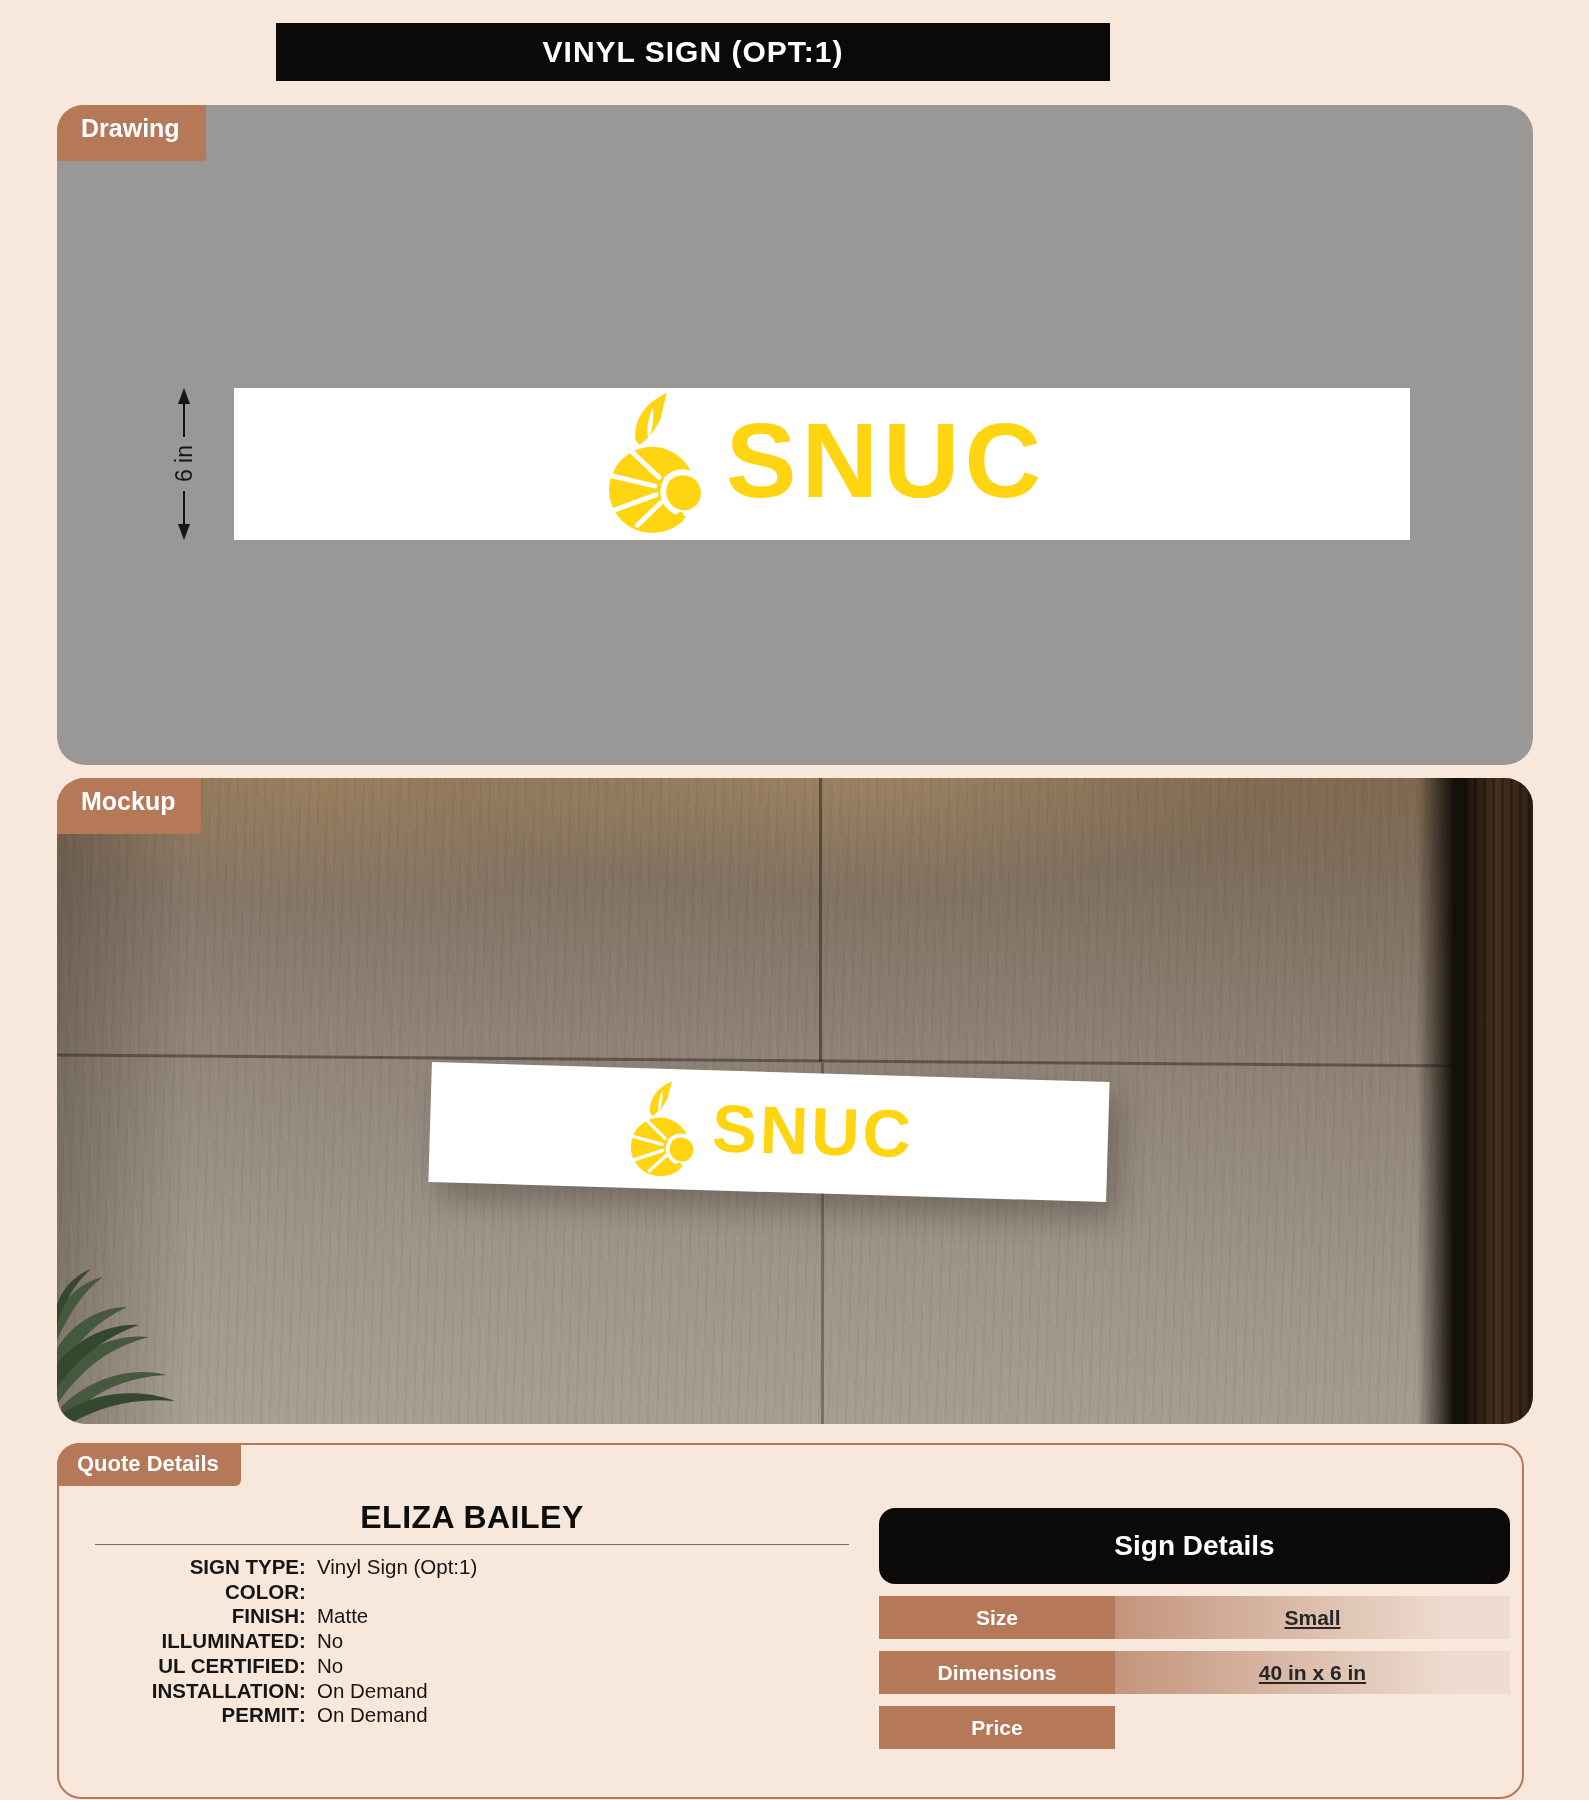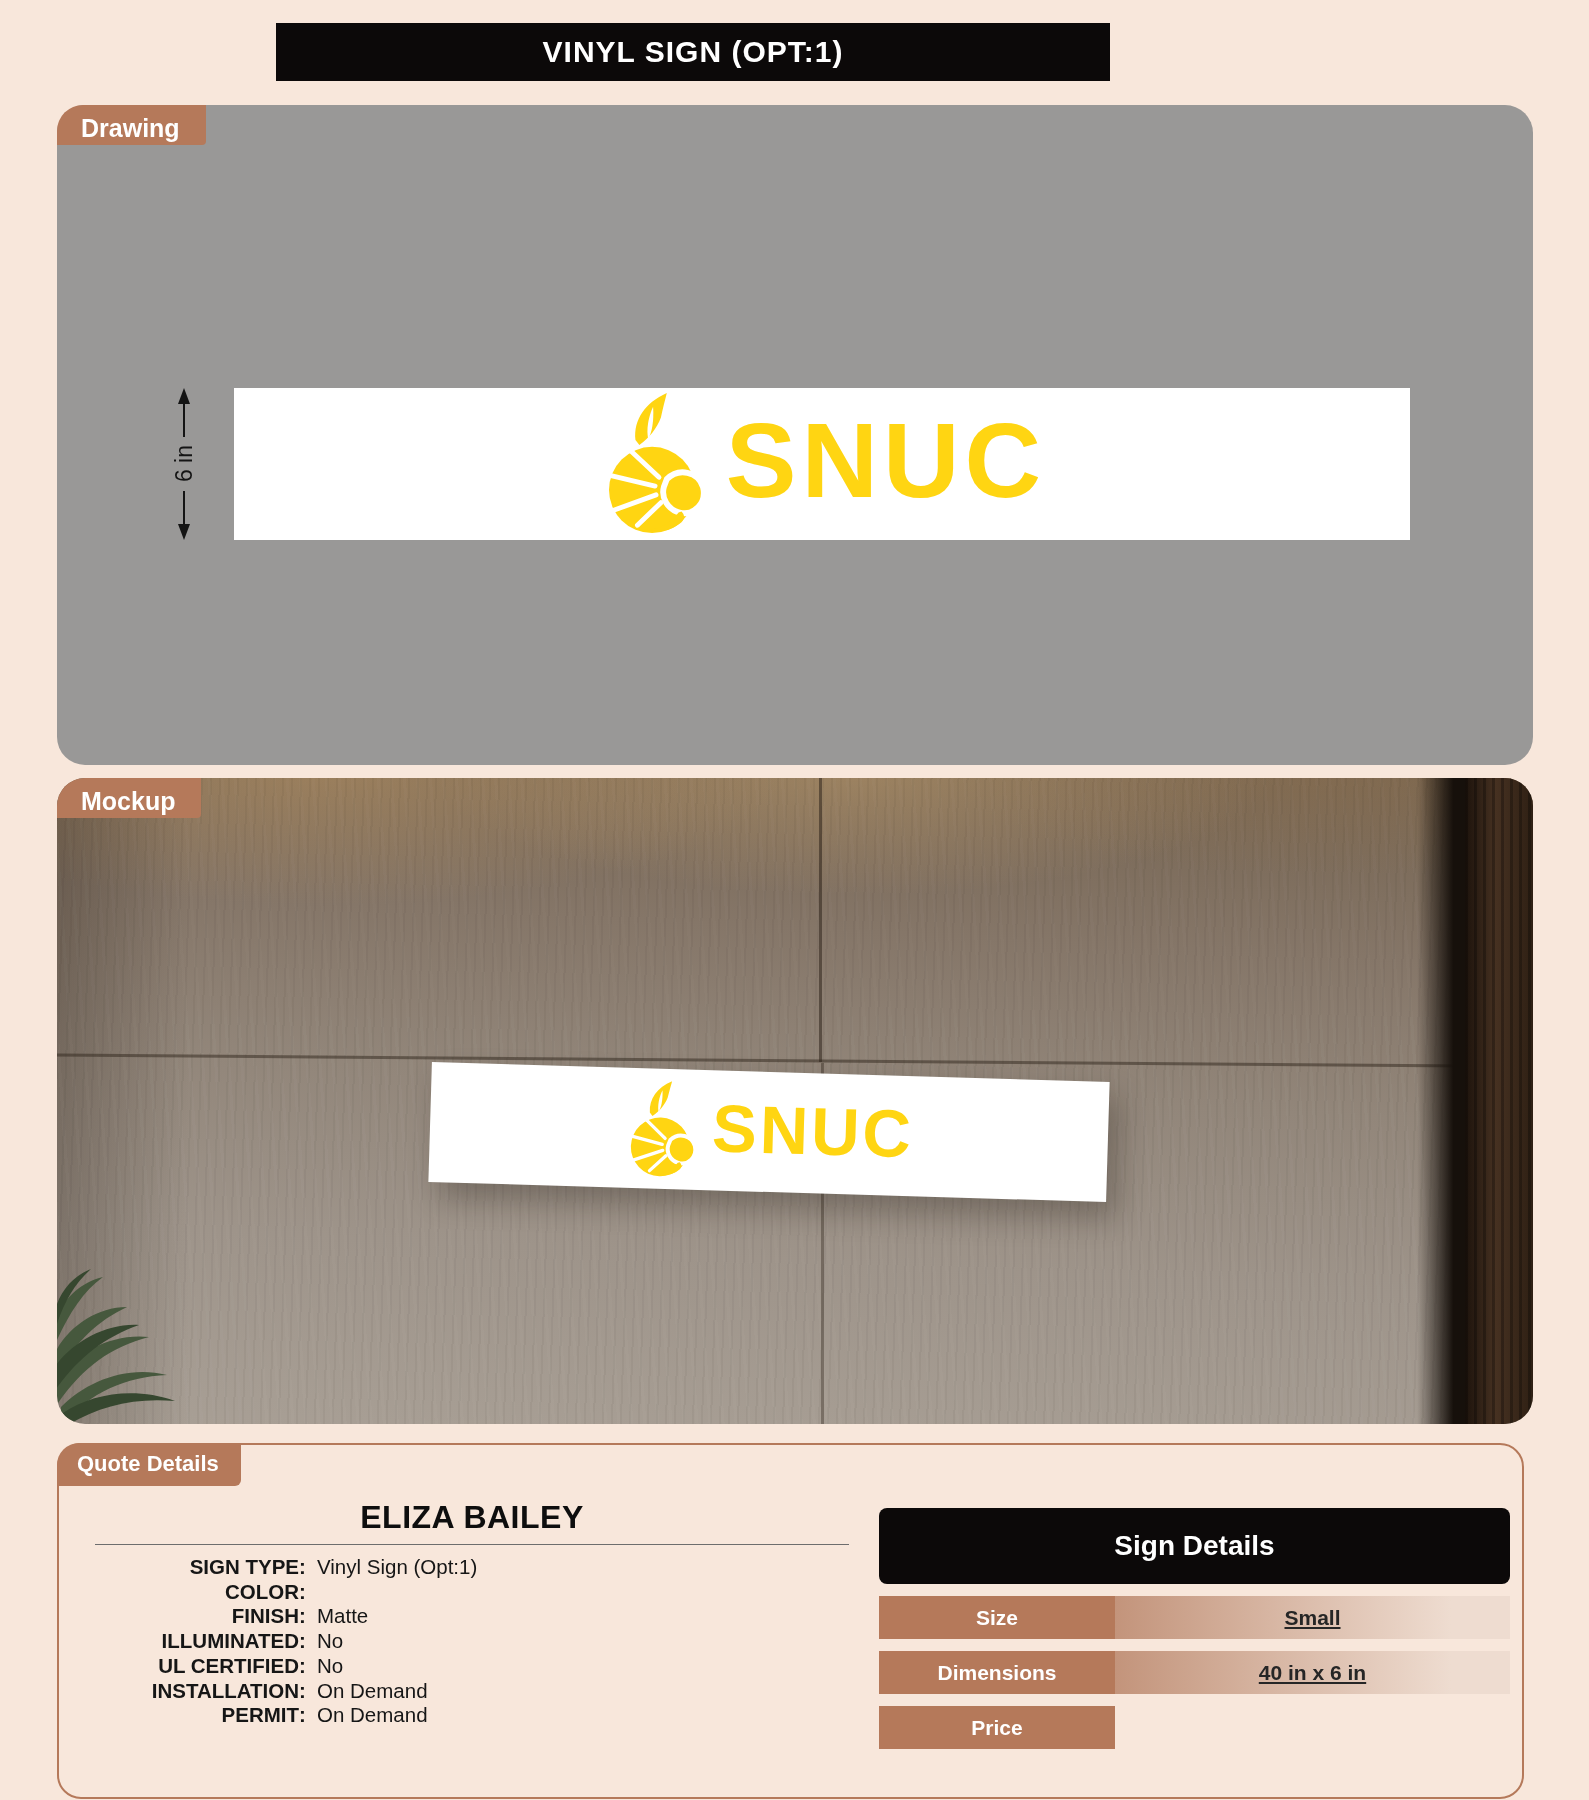--- a/index.html
+++ b/index.html
@@ -12,21 +12,21 @@
   
   .title-bar {
     position:absolute; left:276px; top:23px; width:834px; height:58px;
     background:#0c0909; color:#fff; display:flex; align-items:center; justify-content:center;
     font-size:30px; font-weight:700; letter-spacing:1px;
   }
   
   .tab {
     position:absolute; left:0; top:0; z-index:5;
     background:#b5795a; color:#fff; font-weight:700; font-size:25px;
-    padding:9px 26px 2px 24px; border-radius:26px 0 4px 0;
+    padding:9px 26px 18px 24px; border-radius:26px 0 4px 0;
   }
   
   .drawing-panel {
     position:absolute; left:57px; top:105px; width:1476px; height:660px;
     background:#999897; border-radius:28px;
   }
   .dim-h {
     position:absolute; left:177px; top:304px; width:1176px; height:28px;
     display:flex; align-items:center;
   }
@@ -111,21 +111,21 @@
   }
   .name-rule { position:absolute; left:36px; top:99px; width:754px; height:0; border-top:1.6px solid #6d6d6d; }
   .qfields { position:absolute; left:38px; top:110px; width:740px; }
   .qrow { display:grid; grid-template-columns:202px 18px 1fr; font-size:20.5px; line-height:24.7px; color:#161616; }
   .qlabel { font-weight:700;text-align:right; }
   .qcolon { font-weight:700; }
   .qvalue { font-weight:400; }
   
   .sd-table { position:absolute; left:820px; top:63px; width:631px; }
   .sd-header {
-    height:76px; background:#0c0909; color:#fff; border-radius:8px;
+    height:76px; background:#0c0909; color:#fff; border-radius:16px;
     display:flex; align-items:center; justify-content:center;
     font-size:28px; font-weight:700;
   }
   .sd-row { display:flex; height:43px; margin-top:12px; }
   .sd-row:first-of-type { margin-top:19px; }
   .sd-label {
     width:236px; background:#b5795a; color:#ffffff; font-weight:700; font-size:21px;
     display:flex; align-items:center; justify-content:center;
   }
   .sd-value {

